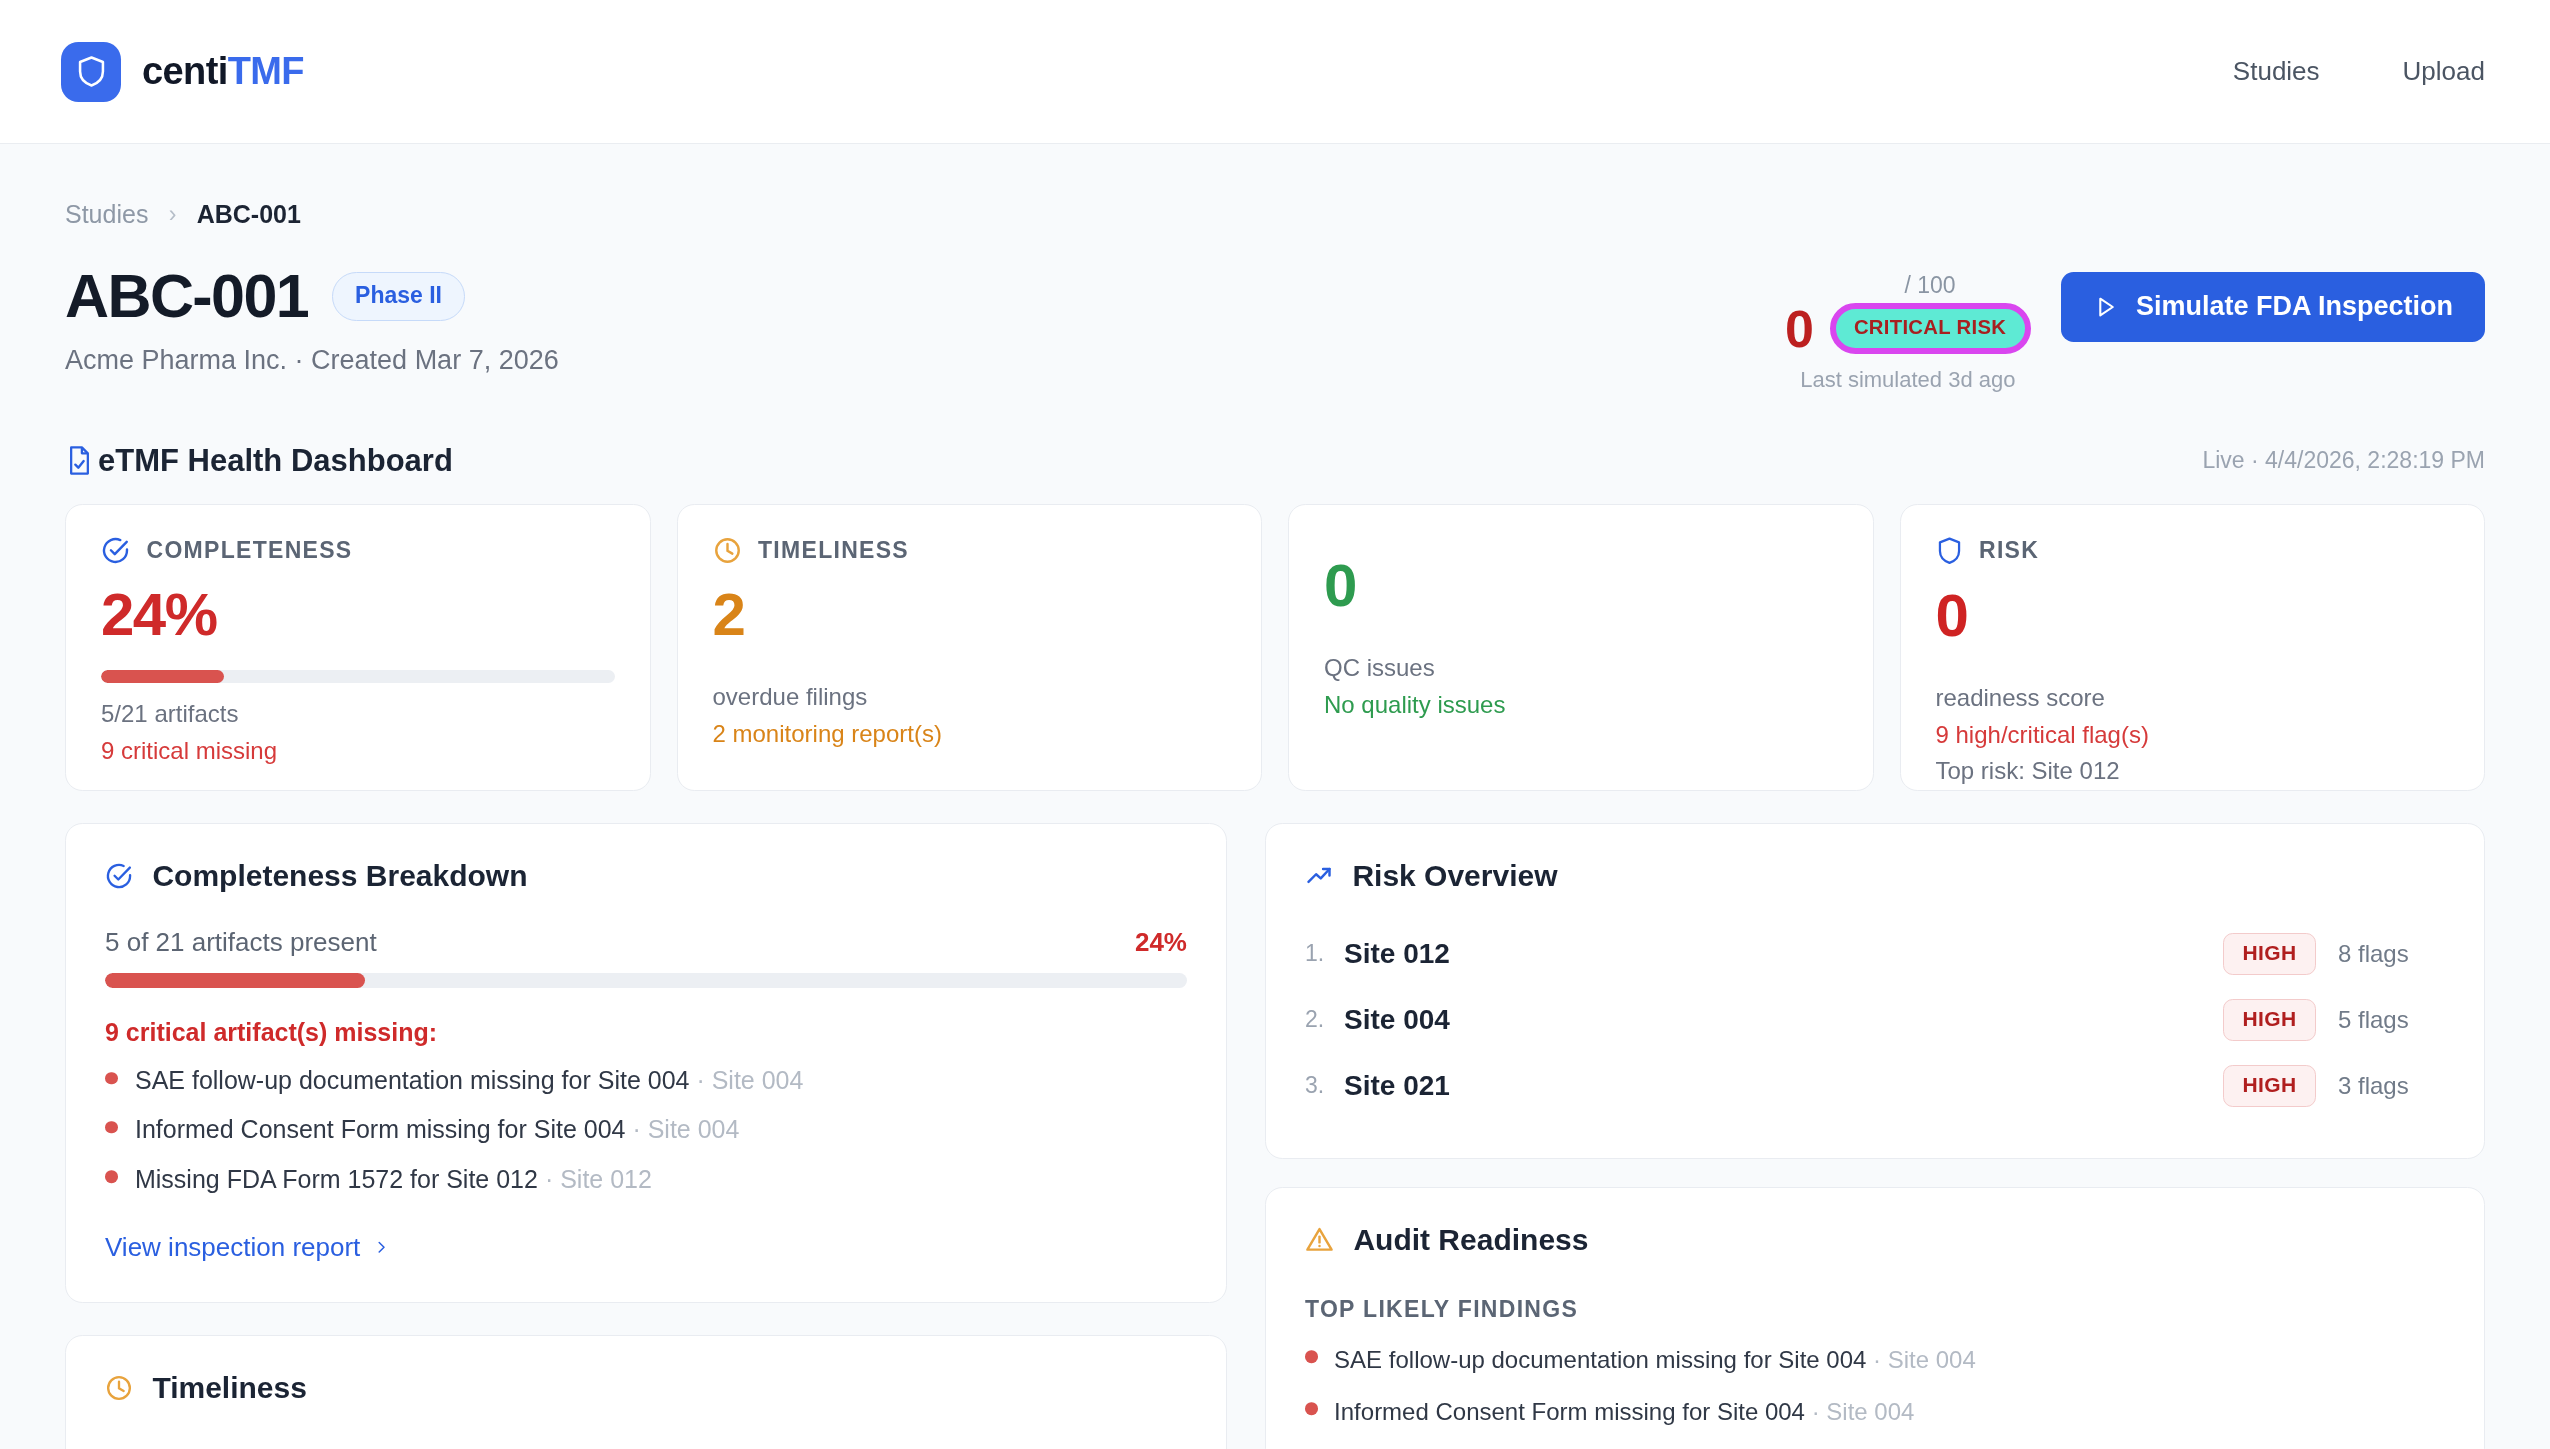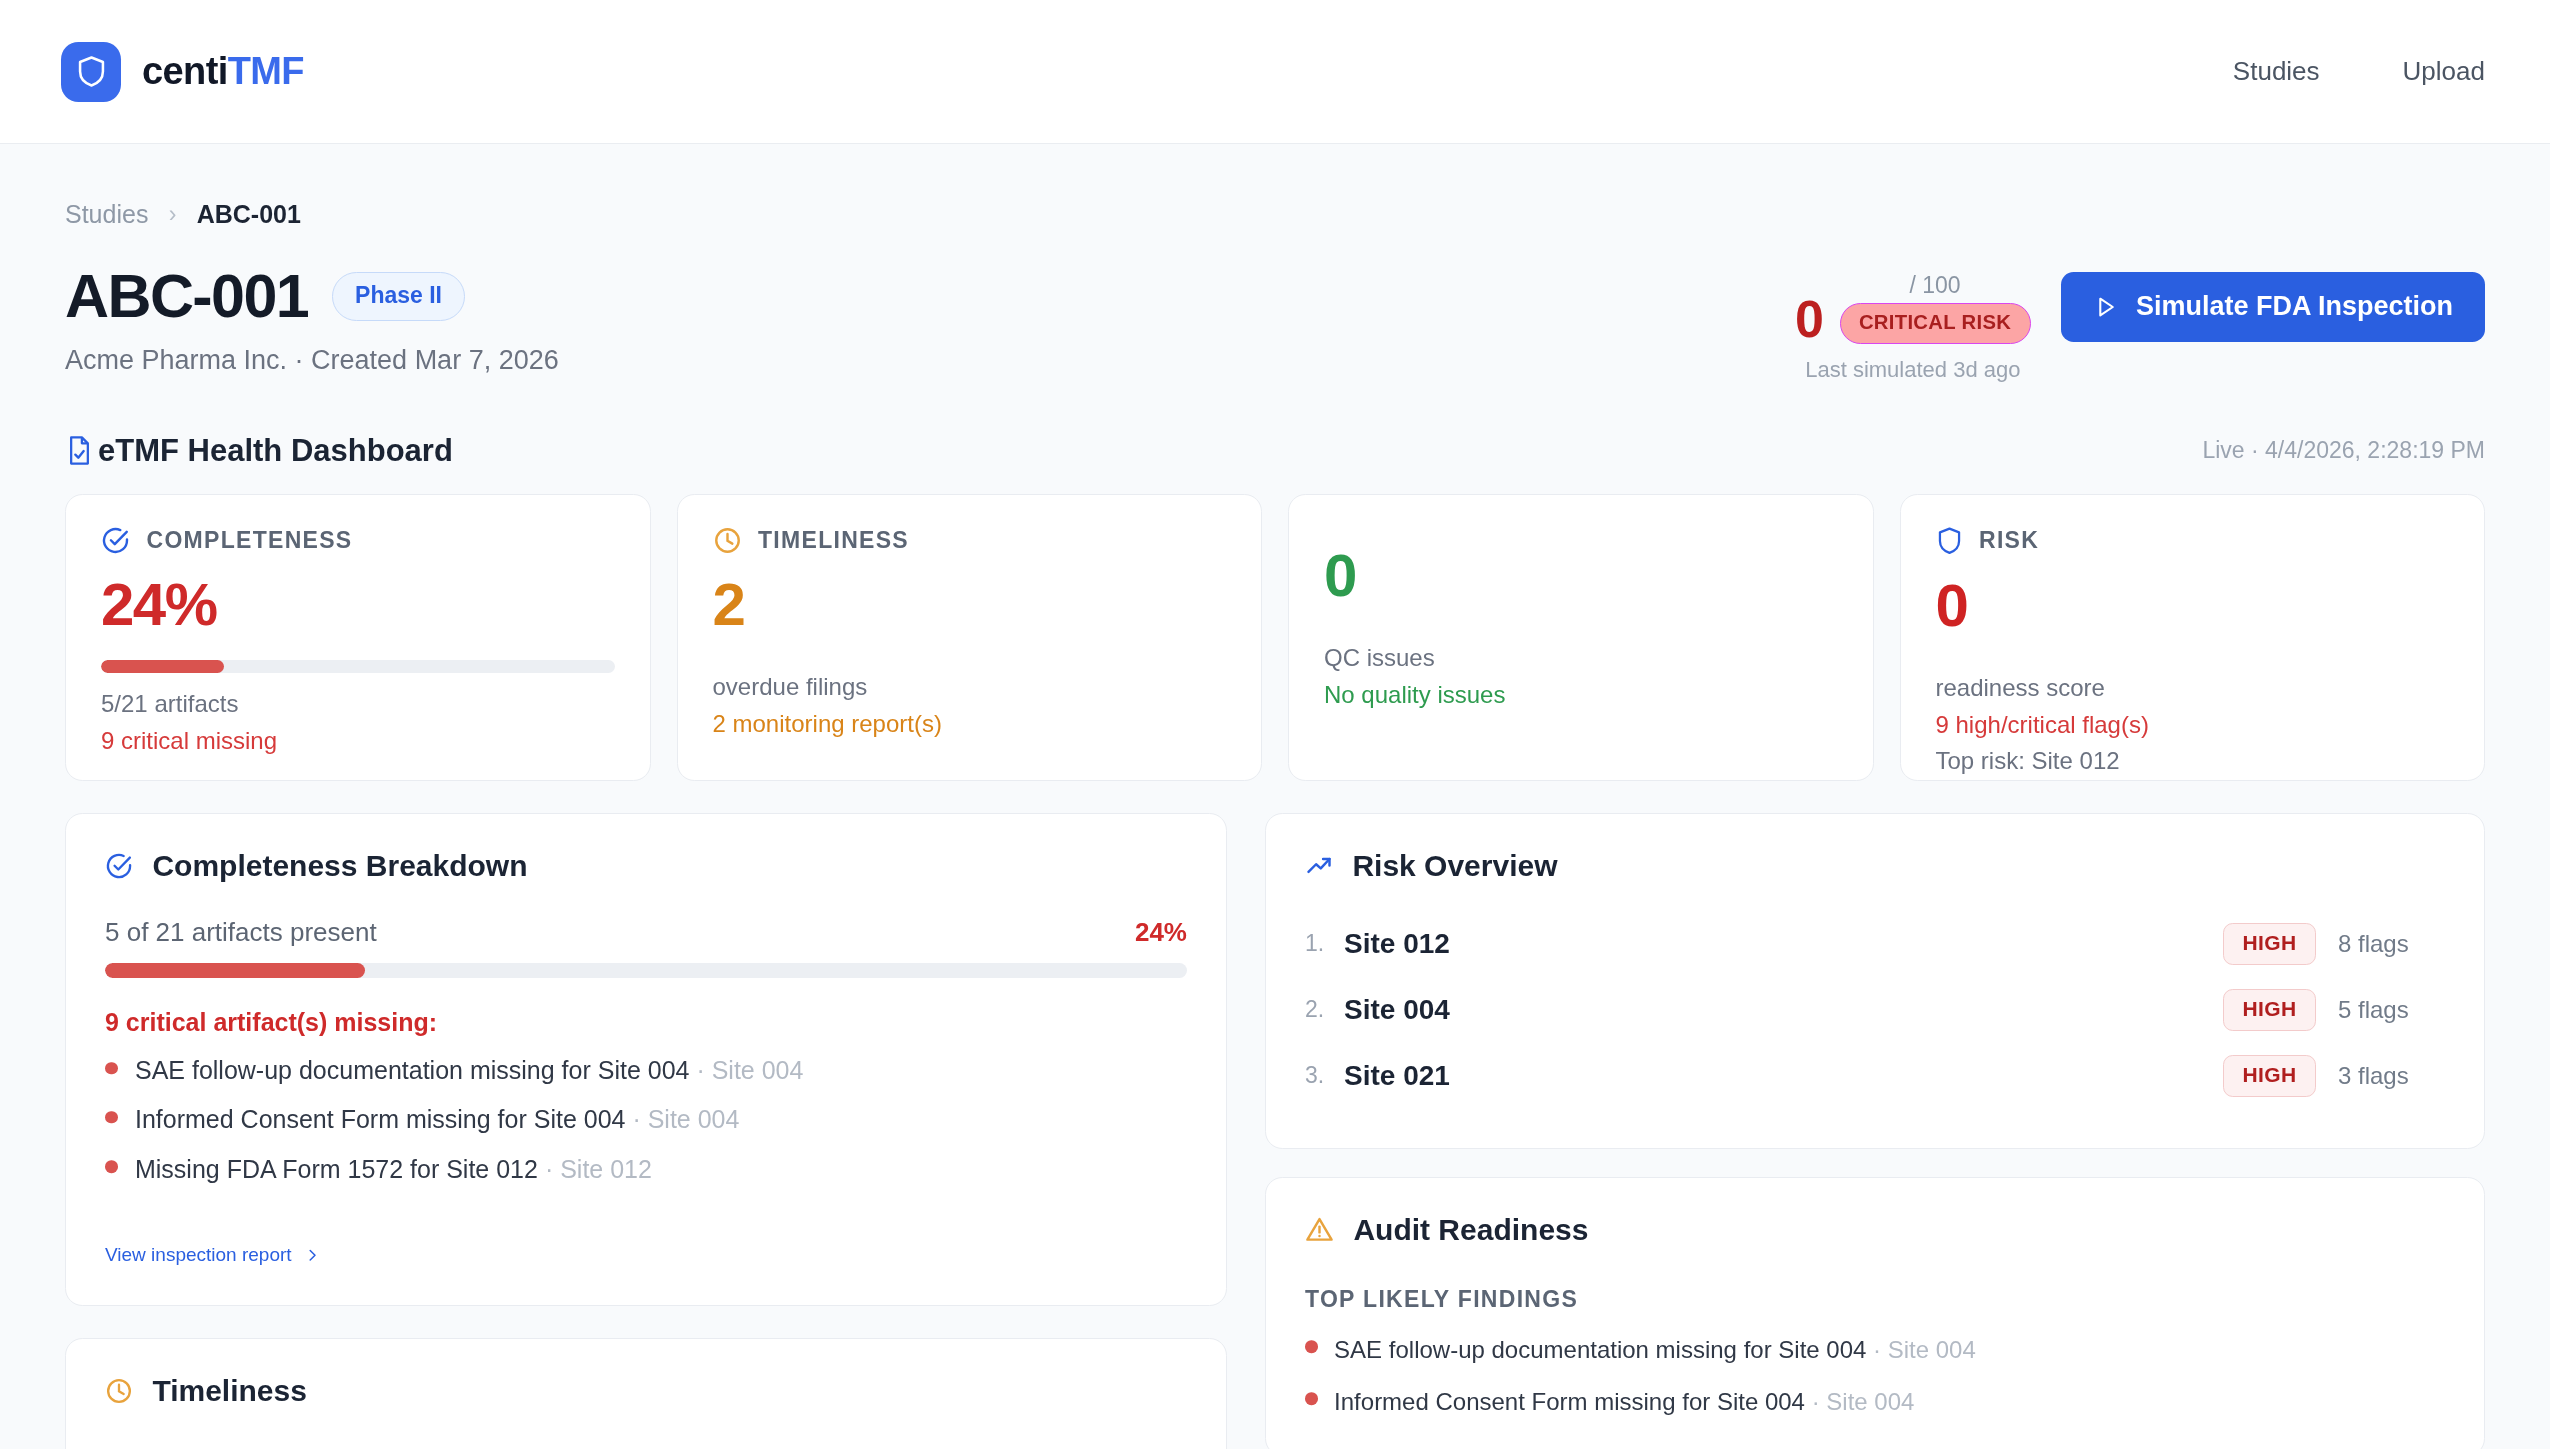--- a/index.html
+++ b/index.html
@@ -45,21 +45,21 @@
   }
   .subline { margin-top: 18.4px; font-size: 27px; color: #6b7280; }
 
   .title-right { margin-left: auto; display: flex; align-items: flex-start; gap: 30px; padding-top: 7.8px; }
   .score-block { text-align: center; }
   .score-top { display: flex; align-items: flex-end; gap: 15.5px; }
   .score-num { font-size: 52px; font-weight: 800; color: #bc2020; line-height: 0.95; }
   .score-stack { display: flex; flex-direction: column; align-items: center; }
   .score-den { font-size: 23px; color: #8a95a3; margin-bottom: 3.9px; }
   .risk-pill {
-    border: 1px solid #d946ef; background: #fca5a5; color: #a81f1f;
+    border: 6px solid #d946ef; background: #5eead4; color: #a81f1f;
     border-radius: 968px; padding: 7.8px 18.4px 8.7px; font-size: 20.3px; font-weight: 700; letter-spacing: 0.3px;
   }
   .score-foot { margin-top: 12.6px; font-size: 22px; color: #9aa3b0; }
   .sim-btn {
     background: #2a5fe0; color: #fff; border: none; border-radius: 12.6px;
     height: 70px; padding: 0 32px; display: flex; align-items: center; gap: 18.4px;
     font-size: 27px; font-weight: 700; cursor: pointer; white-space: nowrap;
   }
 
   
@@ -89,21 +89,21 @@
   .cb-row { display: flex; align-items: baseline; margin-top: 34px; }
   .cb-text { font-size: 26px; color: #5c6573; }
   .cb-pct { margin-left: auto; font-size: 26px; font-weight: 700; color: #cf2a2a; }
   .cb-bar { height: 14.5px; border-radius: 968px; background: #eceff3; margin-top: 15.5px; overflow: hidden; }
   .cb-bar > i { display: block; height: 100%; border-radius: 968px; background: #d9534f; }
   .cb-missing { font-size: 25px; font-weight: 700; color: #cf2a2a; margin-top: 30px; }
   .bullets { margin-top: 19.4px; display: flex; flex-direction: column; gap: 20.3px; }
   .bullet { display: flex; align-items: baseline; gap: 17.4px; font-size: 25px; color: #303846; }
   .dot { width: 12.6px; height: 12.6px; border-radius: 50%; background: #d9534f; flex: none; transform: translateY(-4.8px); }
   .bullet .site { color: #b3bac4; }
-  .link-row { margin-top: 60px; display: flex; align-items: center; gap: 12.6px; font-size: 19px; color: #2a5fe0; cursor: pointer; }
+  .link-row { margin-top: 38px; display: flex; align-items: center; gap: 12.6px; font-size: 26px; color: #2a5fe0; cursor: pointer; }
 
   .risk-list { margin-top: 28px; display: flex; flex-direction: column; }
   .risk-item { display: flex; align-items: center; height: 66px; }
   .risk-idx { width: 39px; font-size: 23px; color: #9aa3b0; }
   .risk-site { font-size: 28px; font-weight: 700; color: #1b2434; }
   .risk-right { margin-left: auto; display: flex; align-items: center; gap: 22px; }
   .high-pill {
     border: 1px solid #f3cbcb; background: #fdf1f1; color: #b01f1f;
     border-radius: 9.7px; padding: 7.8px 18.4px 8.7px; font-size: 21px; font-weight: 700; letter-spacing: 0.4px;
   }

